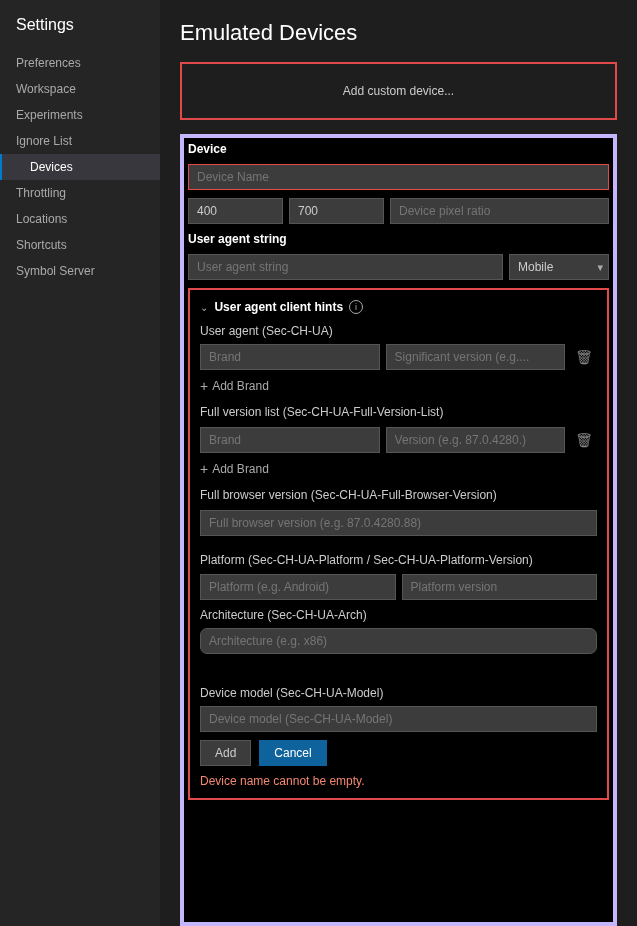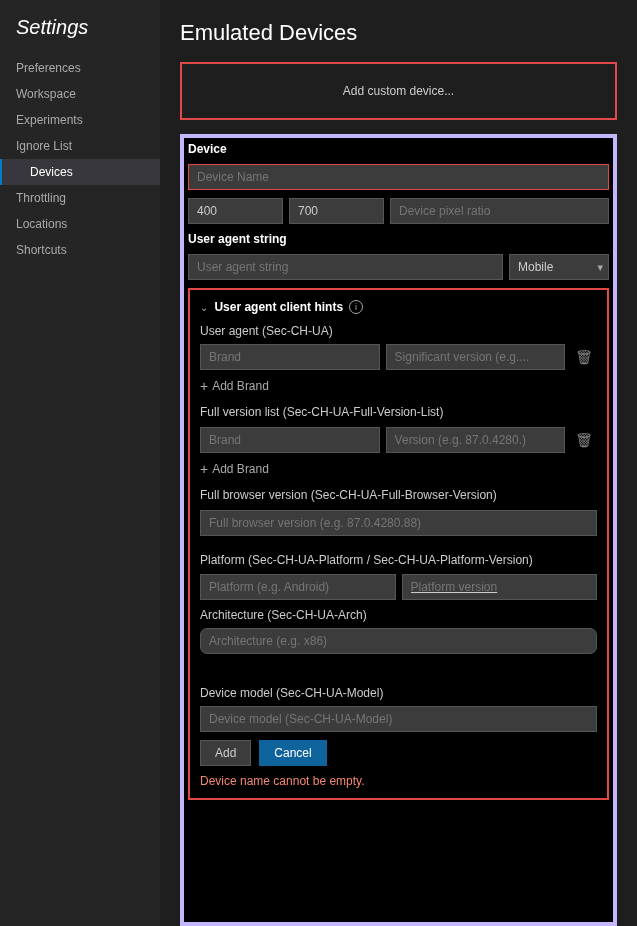--- a/index.html
+++ b/index.html
@@ -18,24 +18,23 @@
     .sidebar {
       width: 160px;
       min-width: 160px;
       background: #252526;
       padding: 16px 0;
       display: flex;
       flex-direction: column;
     }
     .sidebar-title {
       color: #fff;
-      font-size: 20px;
+      font-size: 16px;
       font-weight: 500;
       padding: 0 16px 16px 16px;
-      font-style: italic;
     }
     .sidebar-item {
       padding: 6px 16px;
       color: #aaa;
       cursor: pointer;
       font-size: 12px;
     }
     .sidebar-item.active {
       background: #37373d;
       color: #fff;
@@ -262,20 +261,21 @@
   <div class="sidebar-title">Settings</div>
 
   <div class="sidebar-item">Preferences</div>
   <div class="sidebar-item">Workspace</div>
   <div class="sidebar-item">Experiments</div>
   <div class="sidebar-item">Ignore List</div>
   <div class="sidebar-item active">Devices</div>
   <div class="sidebar-item">Throttling</div>
   <div class="sidebar-item">Locations</div>
   <div class="sidebar-item">Shortcuts</div>
+  <div class="sidebar-item">Symbol Server</div>
 </aside>
 
 <main class="main">
   <h1 class="page-title">Emulated Devices</h1>
 
   <button class="add-custom-btn">Add custom device...</button>
 
   <div class="form-panel">
 
     
@@ -333,21 +333,21 @@
       </div>
 
       
       <div class="section-divider-label">Full browser version (Sec-CH-UA-Full-Browser-Version)</div>
       <input class="text-input full-width" type="text" style="margin-bottom: 8px;" placeholder="Full browser version (e.g. 87.0.4280.88)">
 
       
       <div class="section-divider-label">Platform (Sec-CH-UA-Platform / Sec-CH-UA-Platform-Version)</div>
       <div class="input-row">
         <input class="text-input" type="text" style="flex: 1 1 0%;" placeholder="Platform (e.g. Android)">
-        <input class="text-input" type="text" style="flex: 1 1 0%; text-decoration: underline;" placeholder="Platform version">
+        <input class="text-input" type="text" style="flex: 1 1 0%;" placeholder="Platform version">
       </div>
 
       
       <div class="sub-section-label">Architecture (Sec-CH-UA-Arch)</div>
       <input class="text-input full-width" type="text" style="margin-bottom: 24px; border-radius: 7px;" placeholder="Architecture (e.g. x86)">
 
       
       <div class="sub-section-label">Device model (Sec-CH-UA-Model)</div>
       <input class="text-input full-width" type="text" style="margin-bottom: 8px;" placeholder="Device model (Sec-CH-UA-Model)">
 

